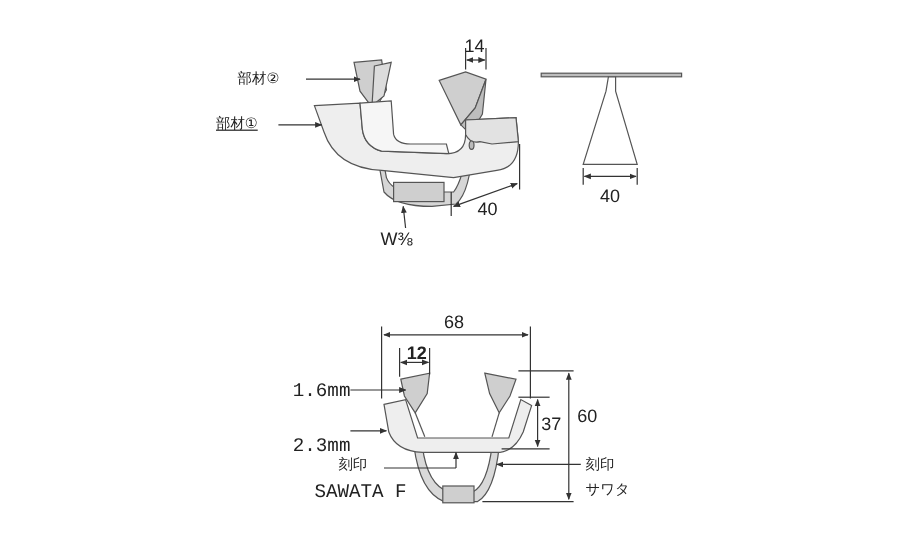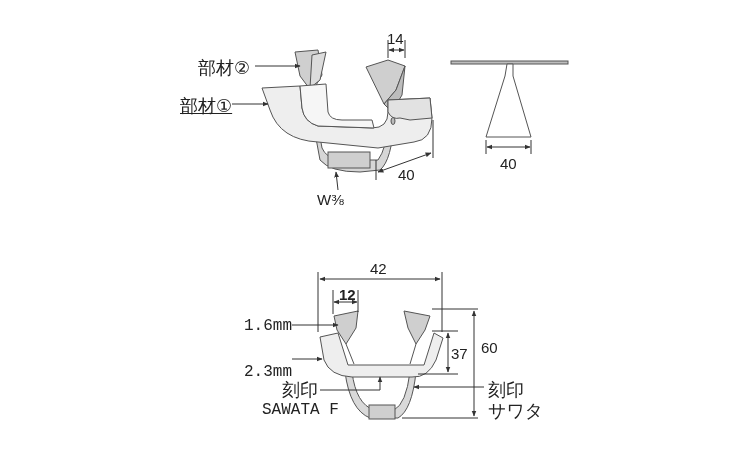--- a/index.html
+++ b/index.html
@@ -1,18 +1,18 @@
 <!DOCTYPE html>
 <html><head>
 <meta charset="utf-8">
 <style>
   html, body { margin: 0; padding: 0; background: #ffffff; }
   body { width: 750px; height: 450px; position: relative; overflow: hidden; font-family: "Liberation Sans", "DejaVu Sans", sans-serif; color: #222; }
   svg { position: absolute; left: 0; top: 0; }
-  .lbl { position: absolute; font-size: 18px; color: #222; white-space: nowrap; line-height: 1; }
+  .lbl { position: absolute; font-size: 12px; color: #222; white-space: nowrap; line-height: 1; }
   .mono { font-family: "Liberation Mono", "DejaVu Sans Mono", monospace; font-size: 16px; }
   .dim { font-size: 15px; }
 </style>
 </head>
 <body>
 
 <svg width="750" height="450" viewBox="0 0 750 450">
   <defs>
     <marker id="arr" viewBox="0 0 10 10" refX="9" refY="5" markerWidth="6" markerHeight="6" orient="auto-start-reverse">
       <path d="M0,1 L10,5 L0,9 z" fill="#333"></path>
@@ -96,21 +96,21 @@
 </svg>
 
 <div class="lbl" style="left:198px;top:59px;">部材②</div>
 <div class="lbl" style="left:180px;top:97px;text-decoration:underline;">部材①</div>
 <div class="lbl dim" style="left:317px;top:192px;">W⅜</div>
 <div class="lbl dim" style="left:387px;top:31px;">14</div>
 <div class="lbl dim" style="left:398px;top:167px;">40</div>
 
 <div class="lbl dim" style="left:500px;top:156px;">40</div>
 
-<div class="lbl dim" style="left:370px;top:261px;">42</div>
+<div class="lbl dim" style="left:370px;top:261px;">68</div>
 <div class="lbl dim" style="left:339px;top:287px;font-weight:bold;">12</div>
 <div class="lbl mono" style="left:244px;top:318px;">1.6mm</div>
 <div class="lbl mono" style="left:244px;top:364px;">2.3mm</div>
 <div class="lbl dim" style="left:451px;top:346px;">37</div>
 <div class="lbl dim" style="left:481px;top:340px;">60</div>
 <div class="lbl" style="left:282px;top:381px;">刻印</div>
 <div class="lbl mono" style="left:262px;top:402px;">SAWATA F</div>
 <div class="lbl" style="left:488px;top:381px;">刻印</div>
 <div class="lbl" style="left:488px;top:402px;">サワタ</div>
 

